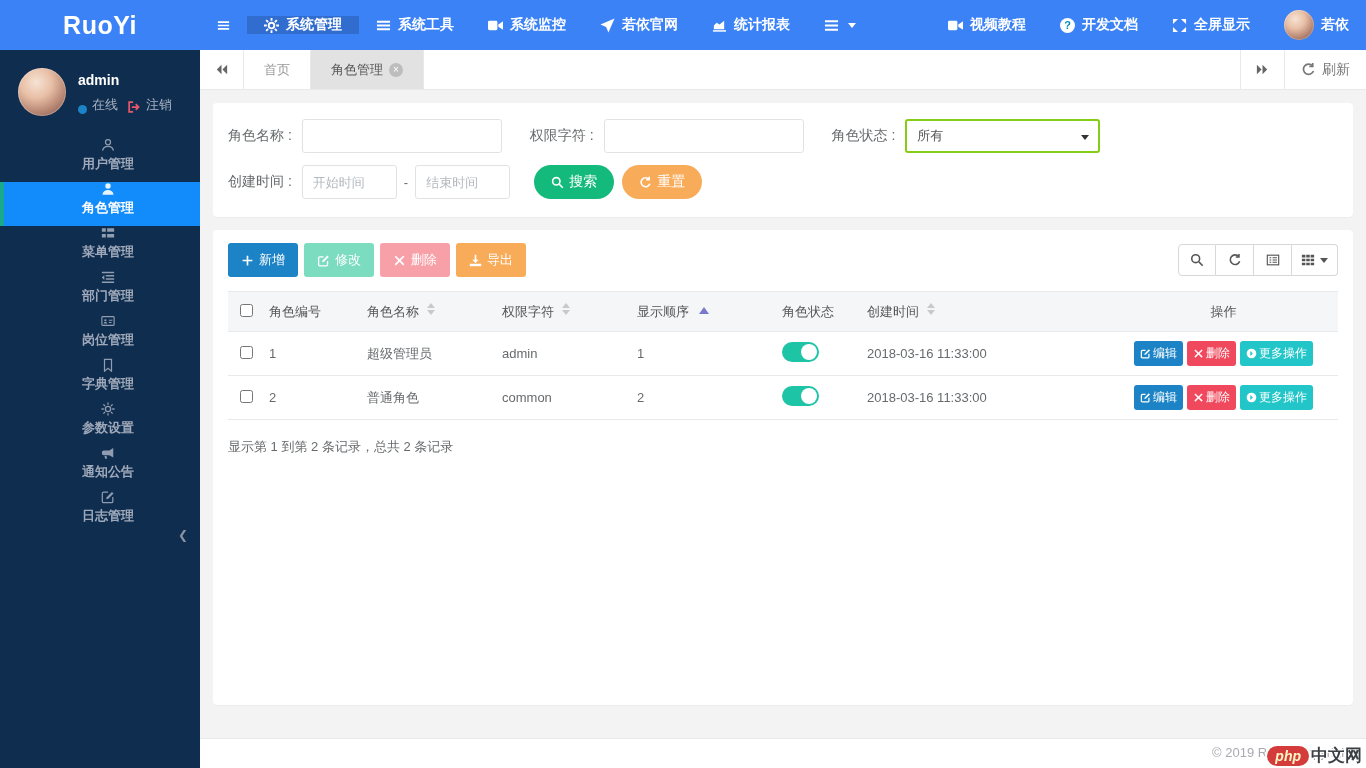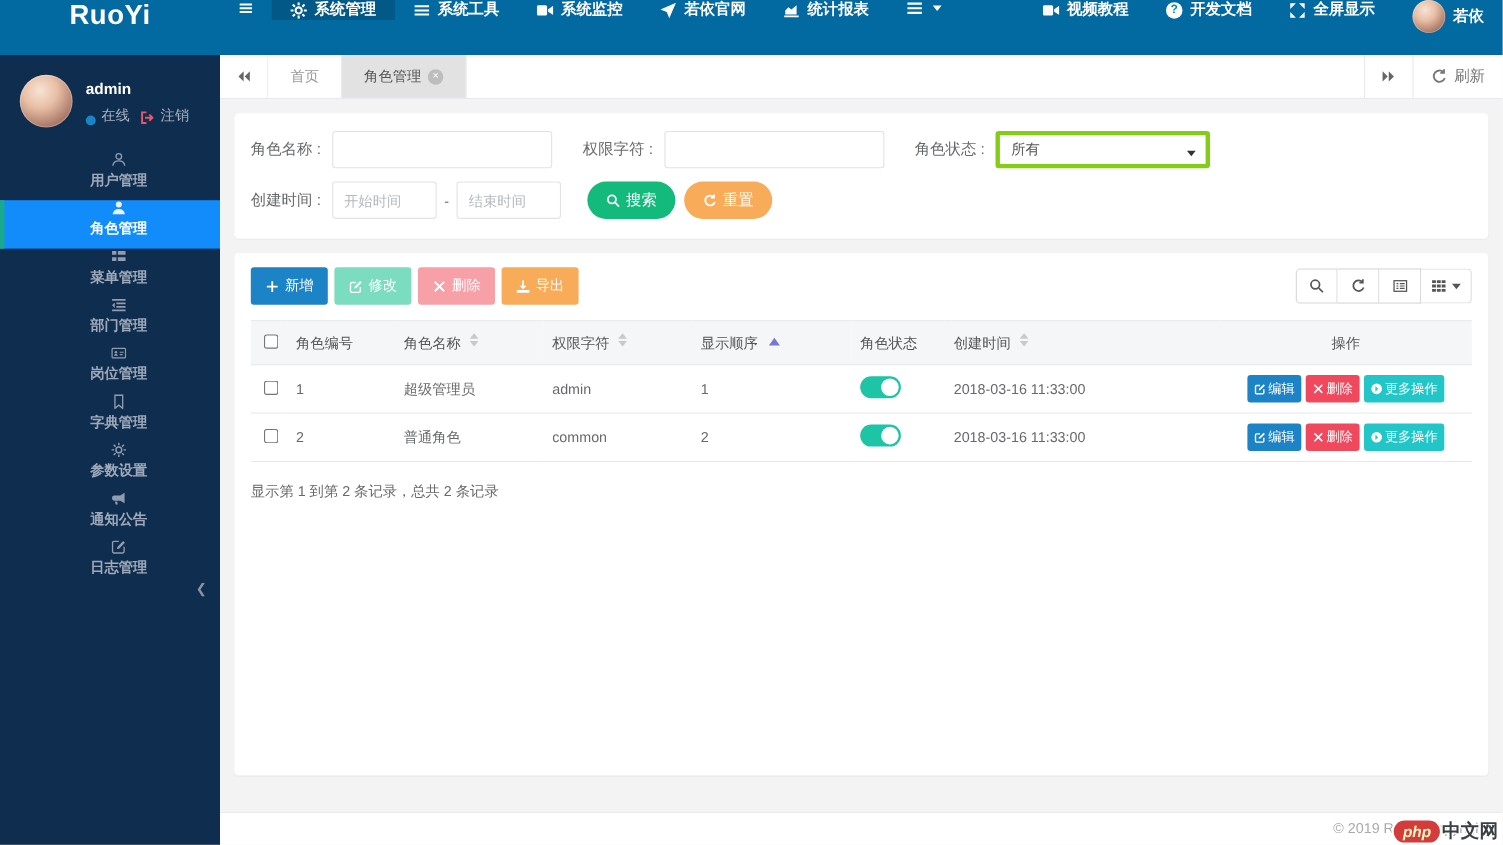--- a/index.html
+++ b/index.html
@@ -1,20 +1,20 @@
 <!DOCTYPE html>
 <html><head>
 <meta charset="utf-8">
 <style>
   * { margin:0; padding:0; box-sizing:border-box; }
   html,body { width:1366px; height:768px; overflow:hidden;
     font-family:"Liberation Sans","DejaVu Sans",sans-serif; font-size:13px; background:#f3f3f4; }
 
   
-  .topbar { position:absolute; top:0; left:0; right:0; height:50px; background:#0369a1; display:flex; align-items:flex-start; color:#fff; z-index:30; }
+  .topbar { position:absolute; top:0; left:0; right:0; height:50px; background:#3b82f6; display:flex; align-items:center; color:#fff; z-index:30; }
   .logo { width:200px; display:flex; align-items:center; justify-content:center; font-size:25px; font-weight:bold; letter-spacing:.5px; }
   .nav-item { display:flex; align-items:center; gap:7px; padding:0 17px; font-size:14px; font-weight:600; cursor:pointer; white-space:nowrap; }
   .nav-item.active { background:rgba(0,0,0,.16); }
   .nav-burger { padding:0 16px; }
   .topbar .spacer { flex:1; }
   .ic { width:15px; height:15px; display:inline-block; vertical-align:-2px; }
   .ic svg { width:100%; height:100%; display:block; }
   .caret { display:inline-block; width:0; height:0; border-left:4px solid transparent; border-right:4px solid transparent; border-top:5px solid currentColor; margin-left:2px; }
   .qc { width:15px; height:15px; border-radius:50%; background:#fff; color:#038cb8; font-weight:bold; font-size:11px; display:inline-flex; align-items:center; justify-content:center; }
   .avatar { border-radius:50%; background:radial-gradient(circle at 38% 30%, #f6e3d4 0%, #e8bfa6 35%, #b07f6d 70%, #6e5048 100%); box-shadow:inset 0 0 0 1px rgba(255,255,255,.25); }
@@ -54,21 +54,21 @@
   .panel.table-panel { padding:13px 15px; height:475px; }
 
   
   .frow { display:flex; align-items:center; }
   .frow + .frow { margin-top:12px; }
   .fgroup { display:flex; align-items:center; margin-right:28px; }
   .flabel { color:#676a6c; font-size:14px; margin-right:10px; white-space:nowrap; }
   .tinput { height:34px; border:1px solid #e0e3e6; border-radius:3px; padding:0 10px; font-size:13px; color:#555; outline:none; background:#fff; }
   .tinput::placeholder { color:#b4b9bf; }
   .w200 { width:200px; } .w95 { width:95px; }
-  .fake-select { position:relative; width:195px; height:34px; border:4px solid #84cc16; border-radius:3px; display:flex; align-items:center; padding:0 10px; color:#555; font-size:13px; cursor:pointer; background:#fff; }
+  .fake-select { position:relative; width:195px; height:34px; border:2px solid #84cc16; border-radius:3px; display:flex; align-items:center; padding:0 10px; color:#555; font-size:13px; cursor:pointer; background:#fff; }
   .fake-select .sel-caret { position:absolute; right:9px; top:14px; width:0; height:0; border-left:4px solid transparent; border-right:4px solid transparent; border-top:5px solid #333; }
   .dash { color:#676a6c; margin:0 7px; }
 
   .btn { display:inline-flex; align-items:center; gap:5px; border:none; cursor:pointer; color:#fff; font-size:13px; font-family:inherit; }
   .btn .ic { width:13px; height:13px; }
   .btn-pill { border-radius:50px; padding:8px 17px; font-size:14px; }
   .btn-search { background:#13ba7c; margin-left:24px; }
   .btn-reset { background:#f8ac59; margin-left:8px; }
 
   

